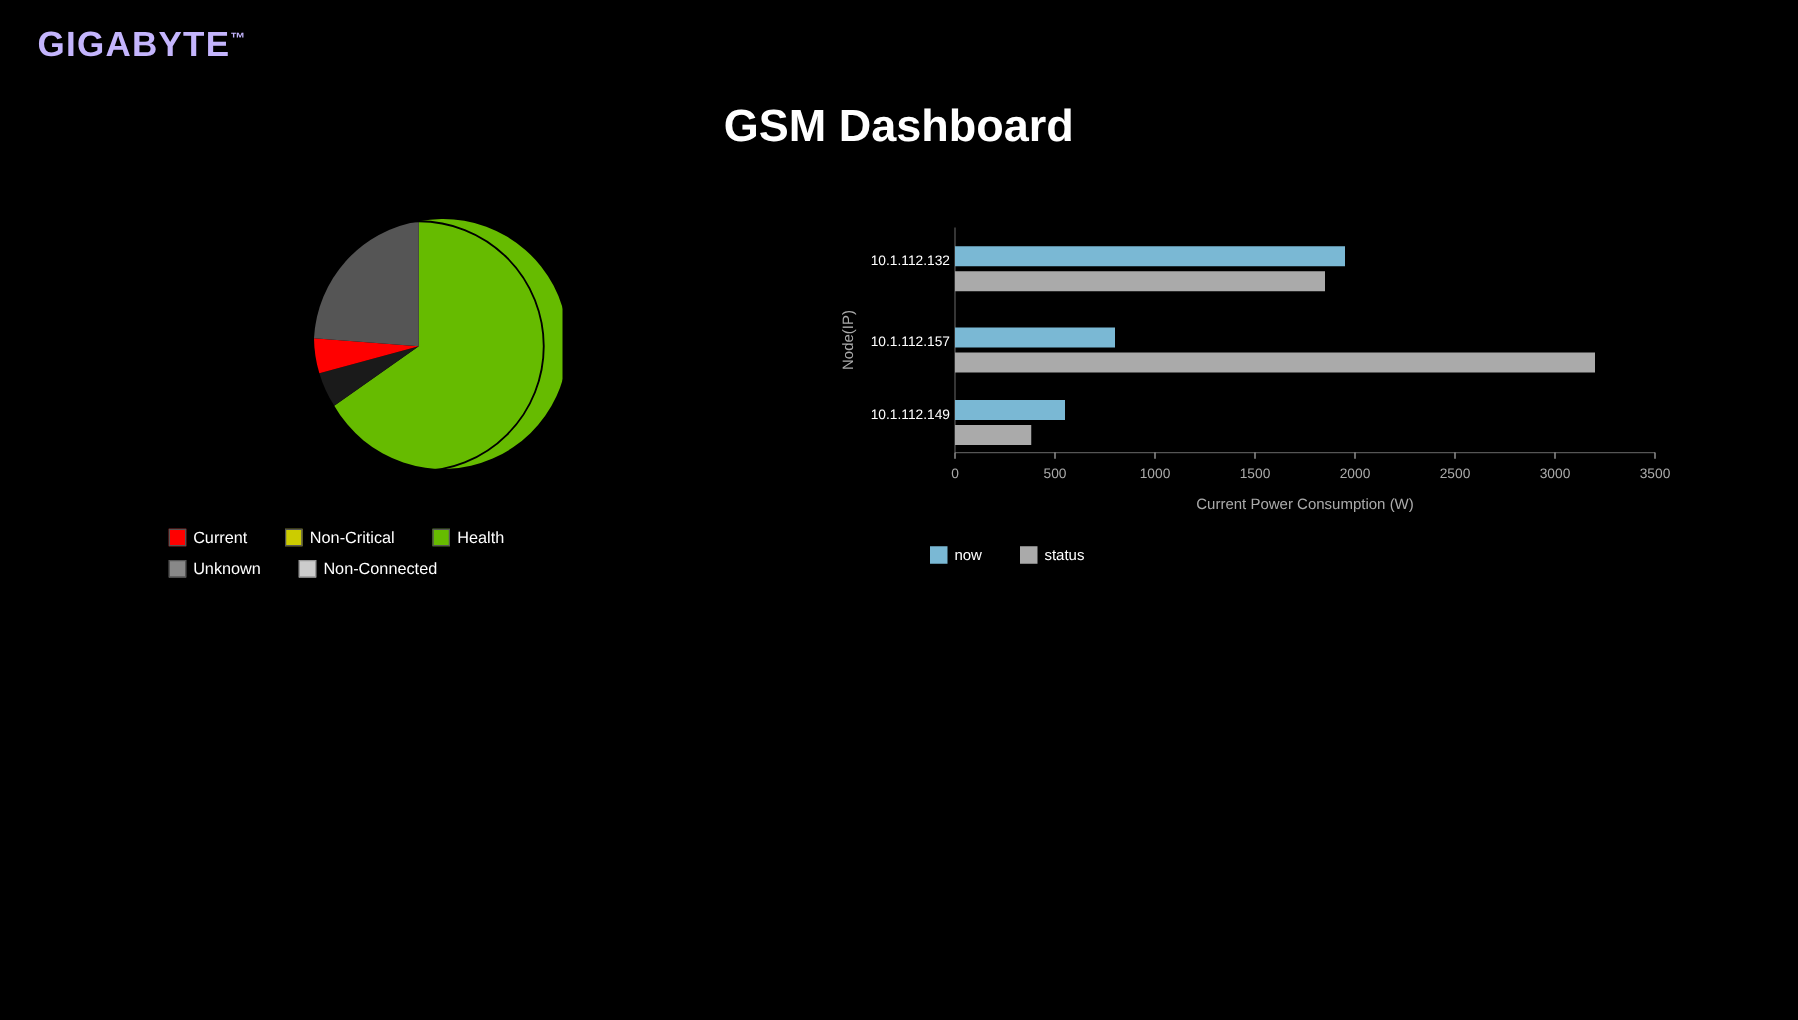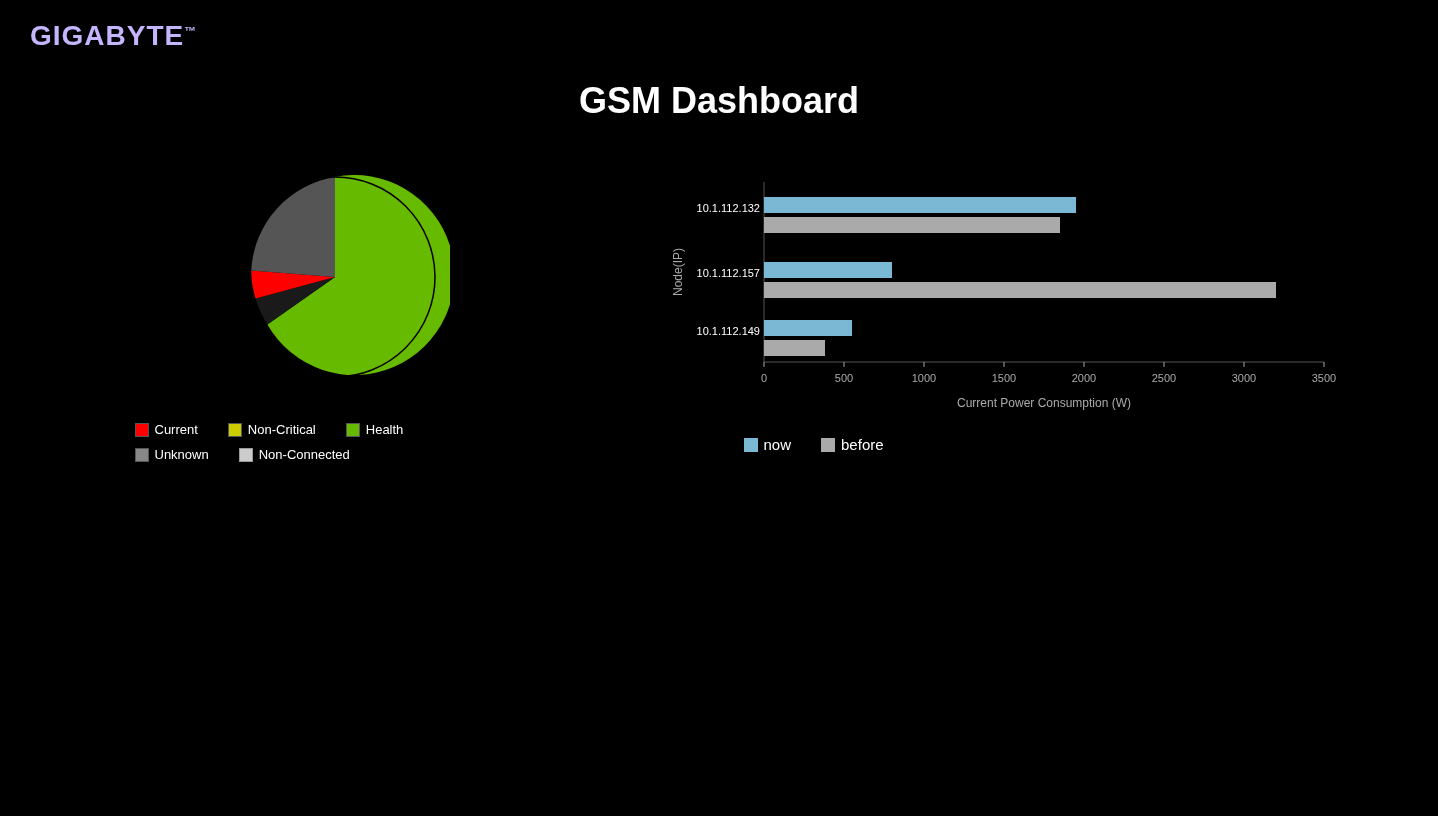--- a/index.html
+++ b/index.html
@@ -92,21 +92,21 @@
       display: flex;
       flex-direction: row;
       gap: 30px;
       margin-top: 10px;
       padding-left: 80px;
     }
     .bar-legend-item {
       display: flex;
       align-items: center;
       gap: 6px;
-      font-size: 15px;
+      font-size: 12px;
       color: #fff;
     }
     .bar-legend-box {
       width: 14px;
       height: 14px;
       display: inline-block;
     }
   </style>
 </head>
 <body>
@@ -217,17 +217,17 @@
         <text x="96" y="173" fill="#fff" font-size="11" text-anchor="end">10.1.112.149</text>
       </svg>
     </div>
     <div class="bar-legend">
       <div class="bar-legend-item">
         <span class="bar-legend-box" style="background:#7ab8d4;"></span>
         <span>now</span>
       </div>
       <div class="bar-legend-item">
         <span class="bar-legend-box" style="background:#aaaaaa;"></span>
-        <span>before</span>
+        <span>status</span>
       </div>
     </div>
   </div>
 </div>
 
 </body></html>

